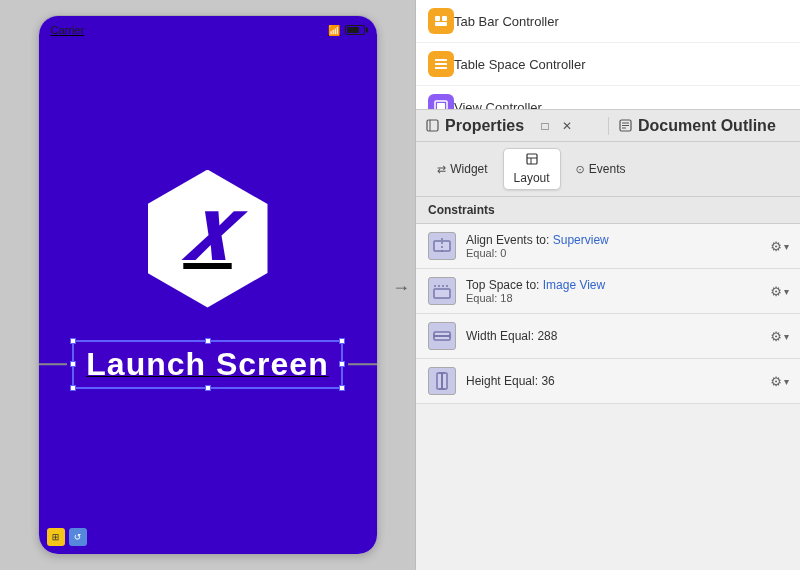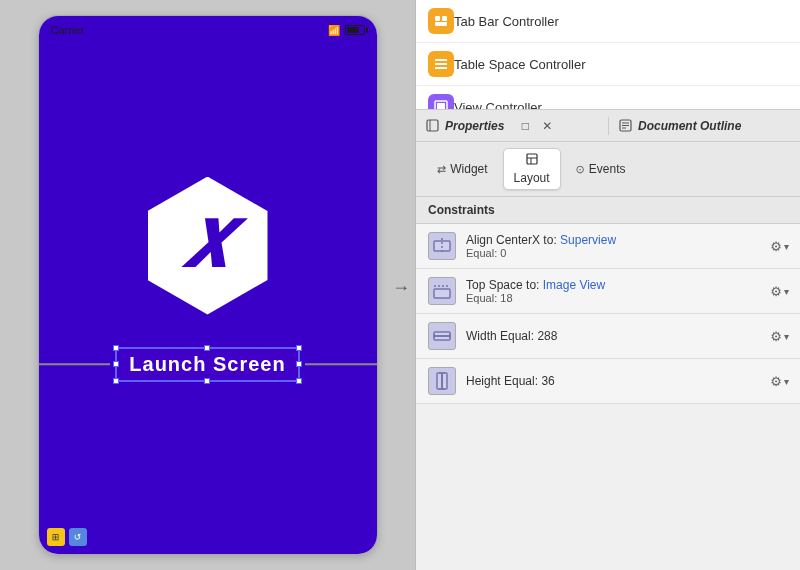--- a/index.html
+++ b/index.html
@@ -27,20 +27,21 @@
 
     .phone-frame {
       width: 340px;
       height: 540px;
       background: white;
       border-radius: 20px;
       border: 1px solid #aaa;
       overflow: hidden;
       position: relative;
       box-shadow: 0 2px 8px rgba(0,0,0,0.2);
+      text-decoration: underline;
     }
 
     .phone-screen {
       width: 100%;
       height: 100%;
       background: #3a00c8;
       display: flex;
       flex-direction: column;
       align-items: center;
       position: relative;
@@ -141,21 +142,21 @@
     }
 
     .label-container {
       position: relative;
       border: 2px solid #6060ff;
       padding: 4px 12px;
       background: rgba(80, 0, 200, 0.3);
     }
 
     .launch-text {
-      font-size: 20px;
+      font-size: 32px;
       font-weight: 600;
       color: white;
       text-align: left;
       letter-spacing: 1px;
     }
 
     
     .selection-handle {
       position: absolute;
       width: 6px;
@@ -269,24 +270,23 @@
     .panel-title-section {
       display: flex;
       align-items: center;
       gap: 6px;
       padding: 0 10px;
       flex: 1;
       border-right: 1px solid #ccc;
     }
 
     .panel-title {
-      font-size: 12px;
+      font-size: 16px;
       font-weight: 600;
       color: #333;
-      font-style: italic;
     }
 
     .panel-actions {
       display: flex;
       align-items: center;
       padding: 0 6px;
       gap: 4px;
     }
 
     .panel-action-btn {
@@ -554,21 +554,21 @@
 
     <div class="constraint-row">
       <div class="constraint-icon-box">
         <svg width="20" height="20" viewBox="0 0 20 20" fill="none">
           <rect x="2" y="5" width="16" height="10" rx="1" stroke="#7777aa" stroke-width="1.5" fill="#d0d0ee"></rect>
           <line x1="10" y1="2" x2="10" y2="18" stroke="#7777aa" stroke-width="1.5" stroke-dasharray="2,2"></line>
         </svg>
       </div>
       <div class="constraint-text">
         <span class="constraint-title">
-          <span>Align CenterX to:</span>
+          <span>Align Events to:</span>
           <span style="color:#3366cc;">Superview</span>
         </span>
         <span class="constraint-value">
           <span>Equal:</span>
           <span>0</span>
         </span>
       </div>
       <div class="constraint-gear">
         <span class="gear-btn">⚙</span>
         <span class="chevron-btn">▾</span>

